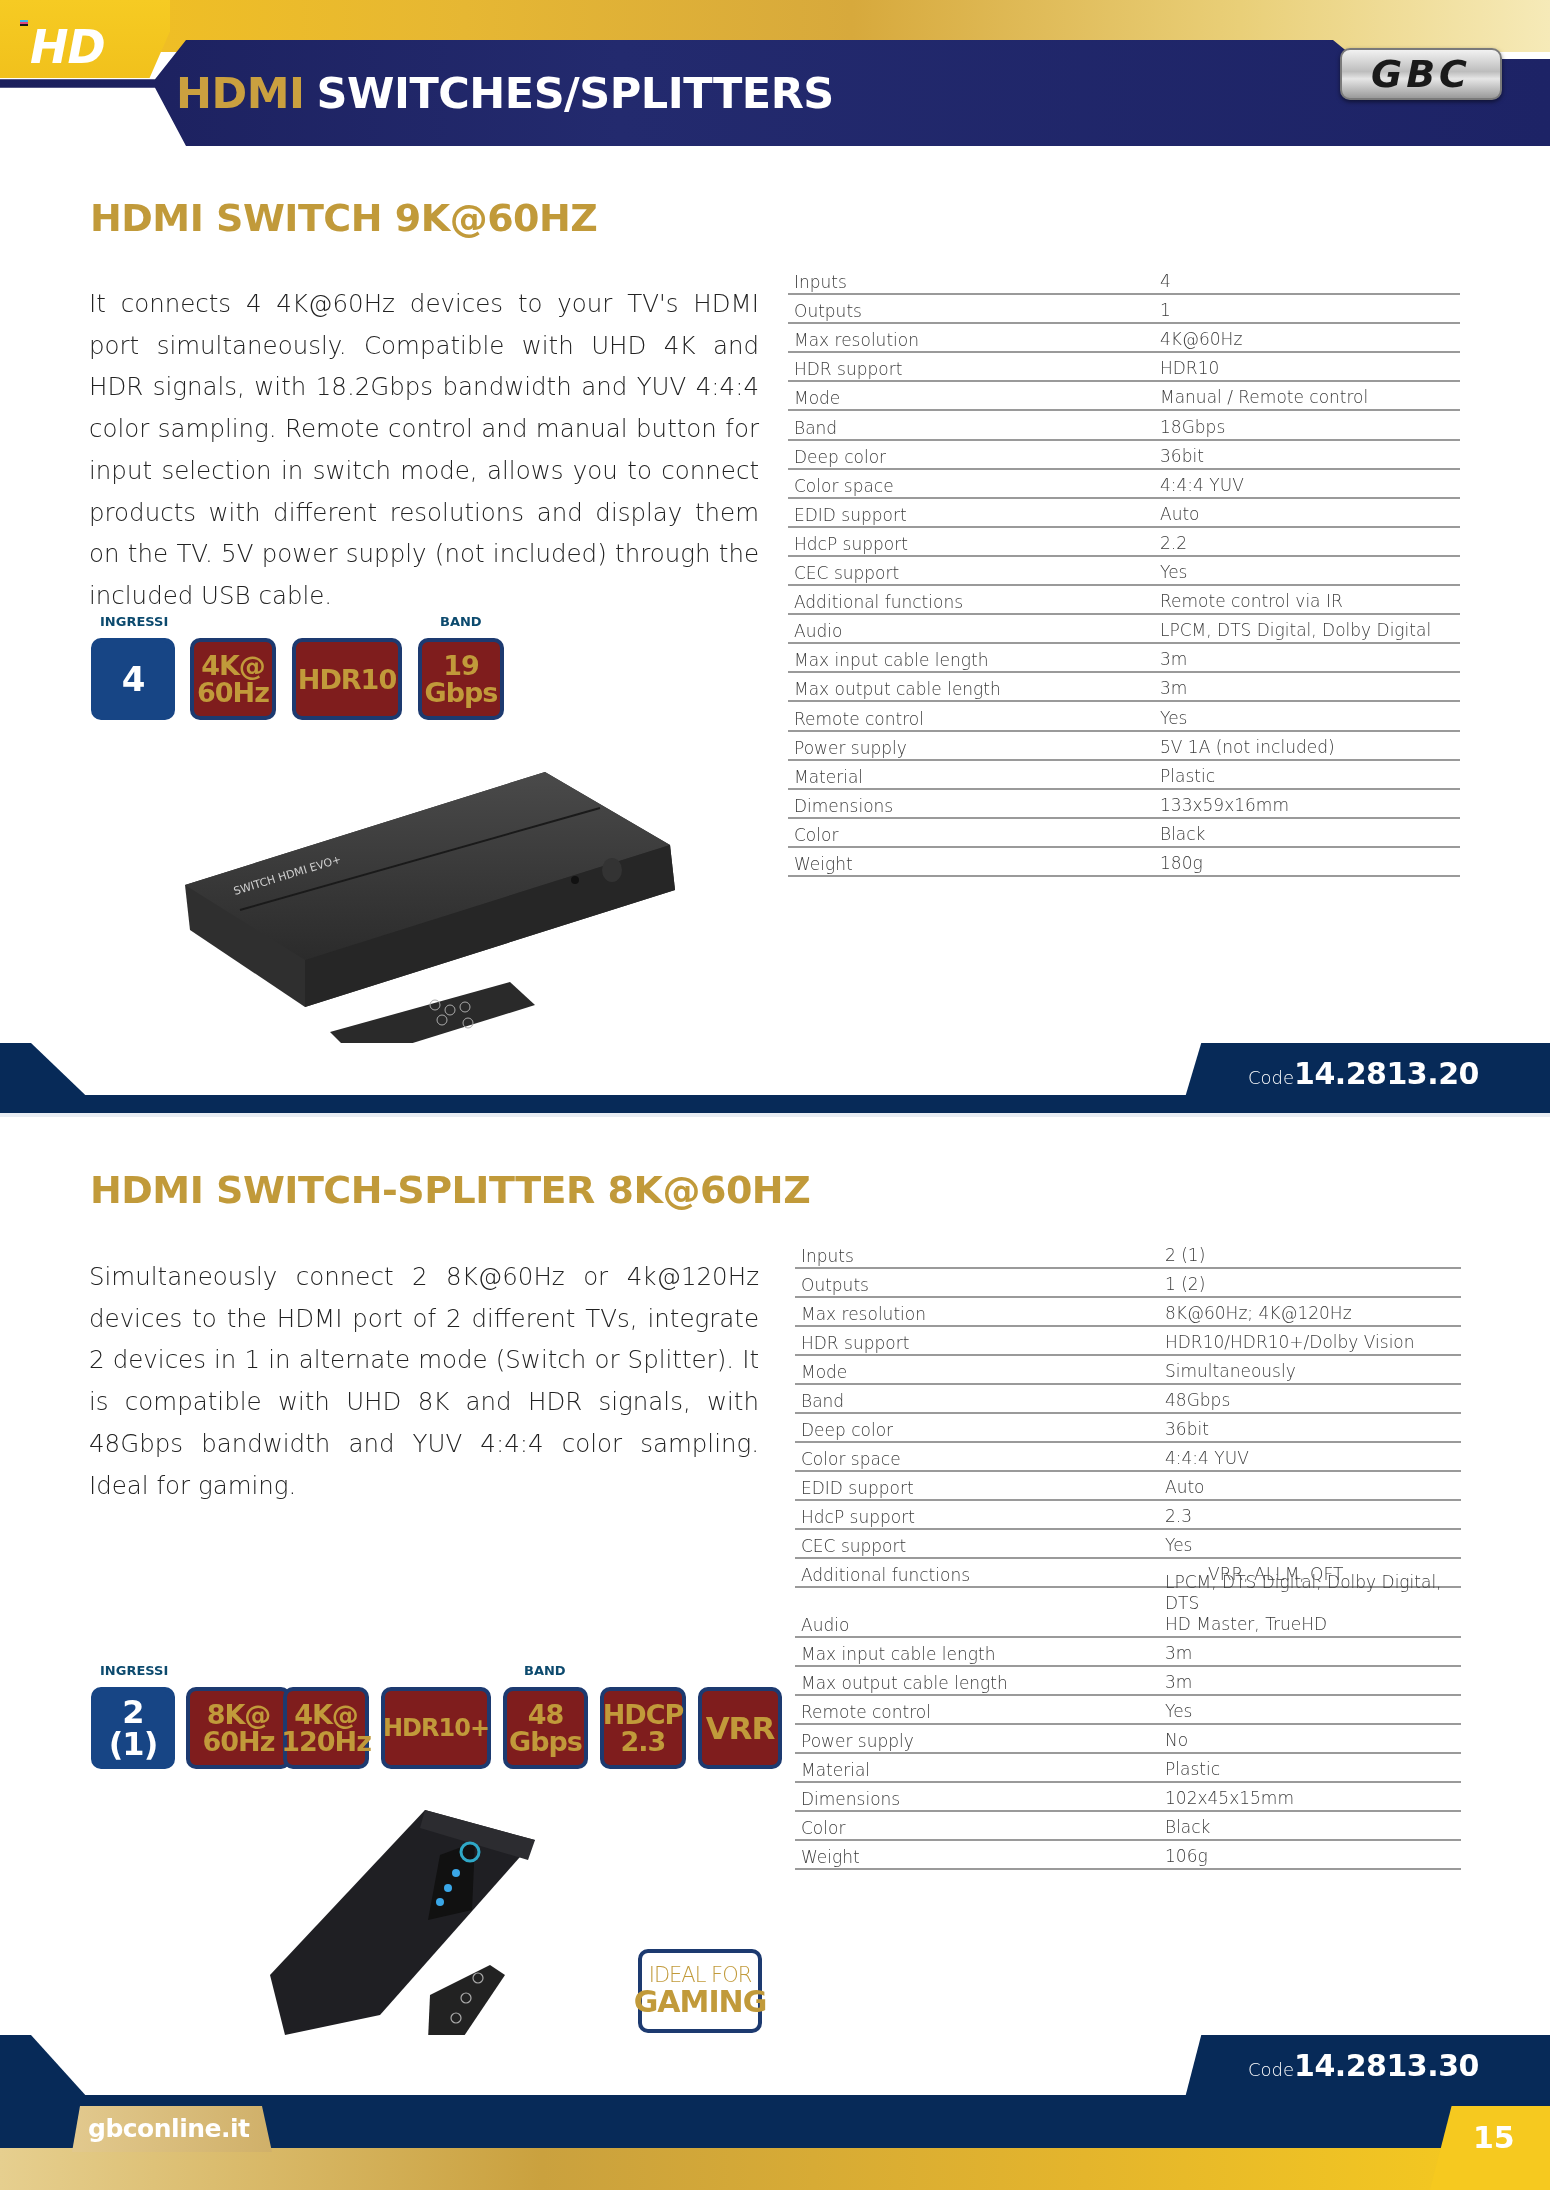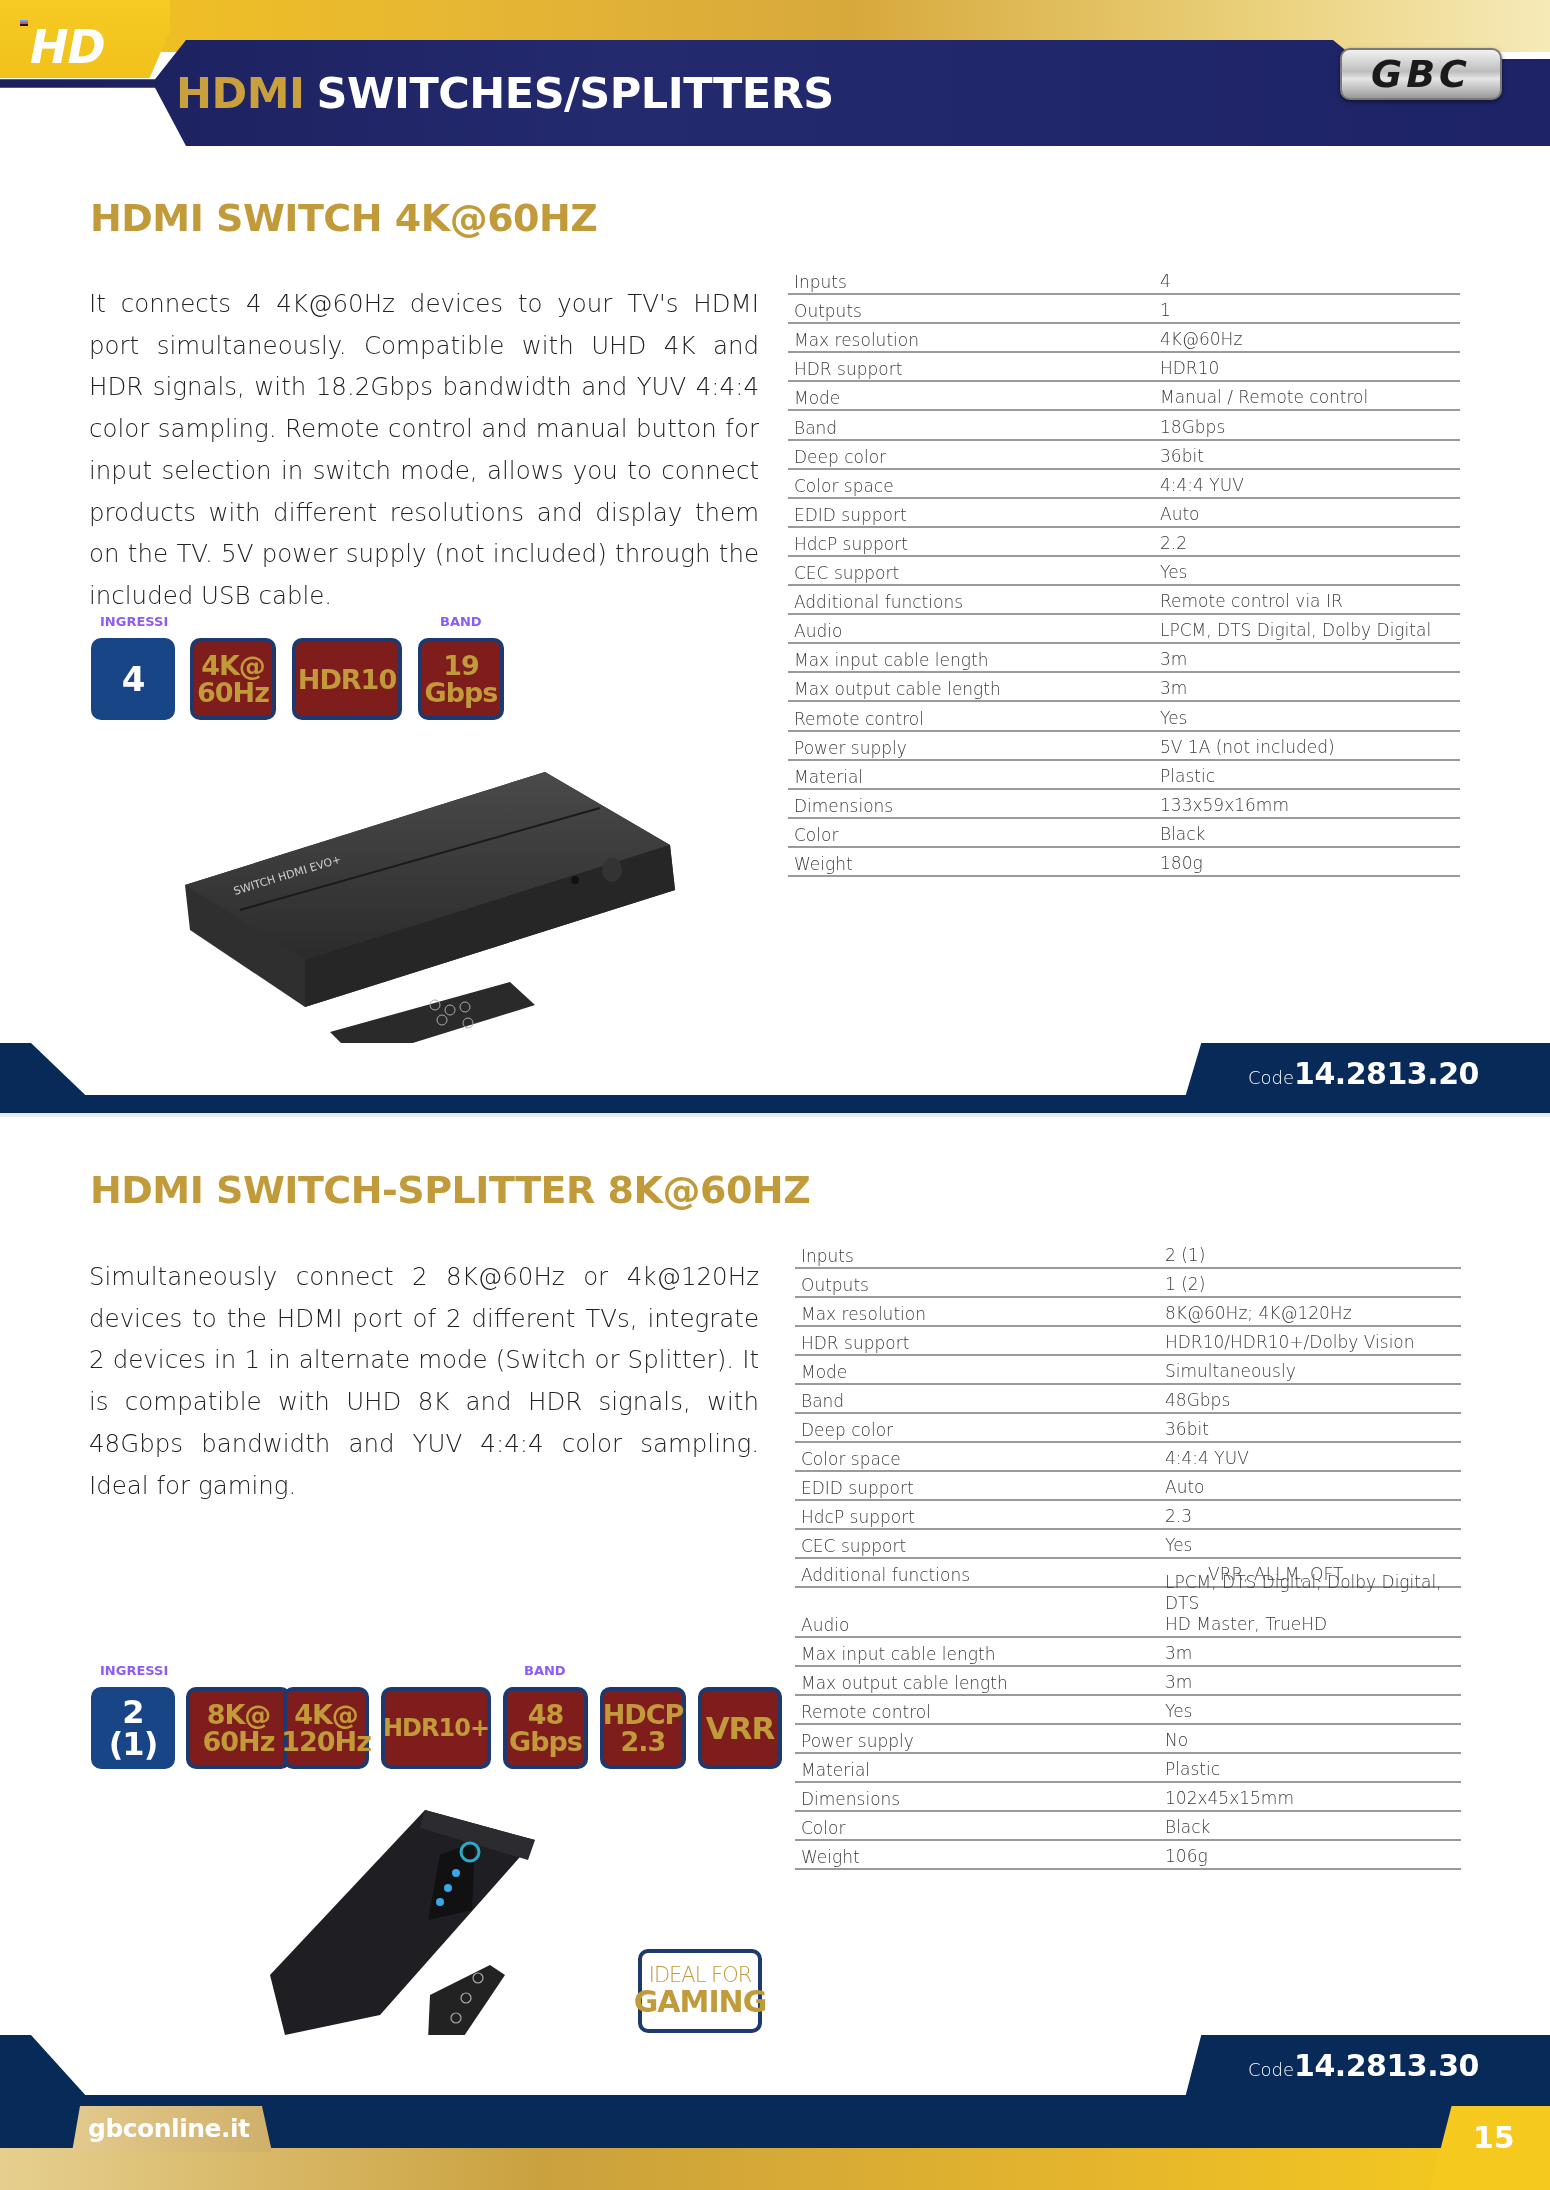--- a/index.html
+++ b/index.html
@@ -48,21 +48,21 @@
   .product-title {
     position: absolute; left: 90px; font-size: 38px; font-weight: bold; color: #c19a3a;
     font-family: "DejaVu Sans", sans-serif; letter-spacing: -0.5px;
   }
   .product-desc {
     position: absolute; left: 89px; width: 670px; font-size: 24.5px; line-height: 41.7px;
     color: #222; text-align: justify; font-family: "DejaVu Sans", sans-serif; font-weight: 300; margin-top: 20px;
   }
 
   .badge-label {
-    position: absolute; font-size: 13px; font-weight: bold; color: #8b5cf6;
+    position: absolute; font-size: 13px; font-weight: bold; color: #0c4a6e;
     font-family: "DejaVu Sans", sans-serif;
   }
   .badge {
     position: absolute; height: 82px; border: 4px solid #1d3a70; border-radius: 10px;
     background: #7f1d1d; display: flex; flex-direction: column; align-items: center; justify-content: center;
     color: #c19a3a; font-weight: bold; font-family: "DejaVu Sans", sans-serif; line-height: 1.0;
     font-size: 27px; letter-spacing: -1px; text-align: center;
   }
   .badge.filled { background: #174585; border-color: #174585; color: #fff; }
   .badge .line { display: block; }
@@ -137,21 +137,21 @@
 </div>
 <div class="hd-logo">HD</div>
 <div class="header-title">
   <span class="accent">HDMI</span><span>SWITCHES/SPLITTERS</span>
 </div>
 <div class="gbc-badge">
   <span>GBC</span>
 </div>
 
 <section>
-  <div class="product-title" style="top:196px;">HDMI SWITCH 4K@60HZ</div>
+  <div class="product-title" style="top:196px;">HDMI SWITCH 9K@60HZ</div>
   <div class="product-desc" style="top:263px;">It connects 4 4K@60Hz devices to your TV's HDMI port simultaneously. Compatible with UHD 4K and HDR signals, with 18.2Gbps bandwidth and YUV 4:4:4 color sampling. Remote control and manual button for input selection in switch mode, allows you to connect products with different resolutions and display them on the TV. 5V power supply (not included) through the included USB cable.</div>
 
   <div class="badge-label" style="left:100px; top:614px;">INGRESSI</div>
   <div class="badge-label" style="left:440px; top:614px;">BAND</div>
 
   <div class="badge filled" style="left:91px; top:638px; width:84px;">
     <span class="line" style="font-size:34px;">4</span>
   </div>
   <div class="badge" style="left:190px; top:638px; width:86px;">
     <span class="line">4K@</span>

